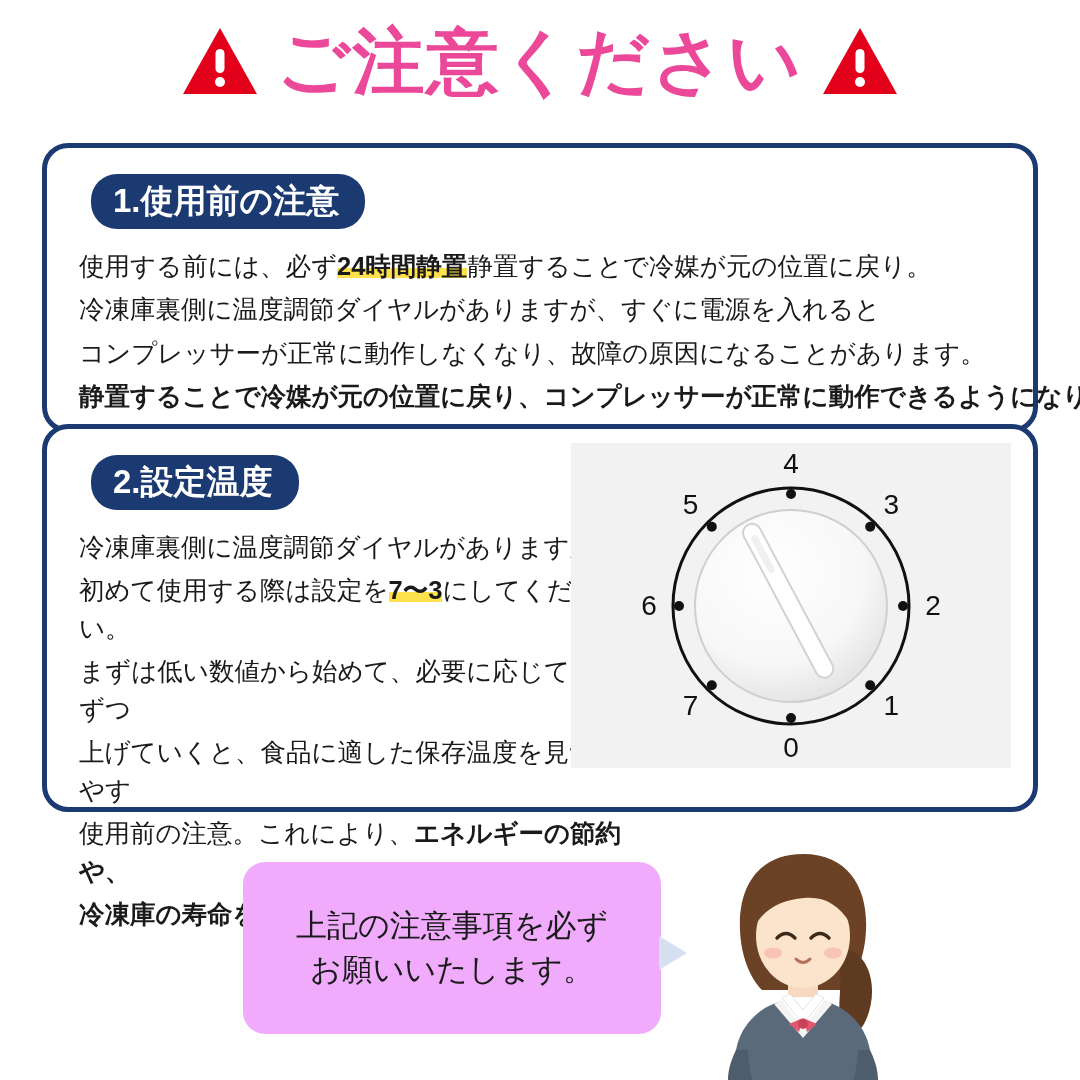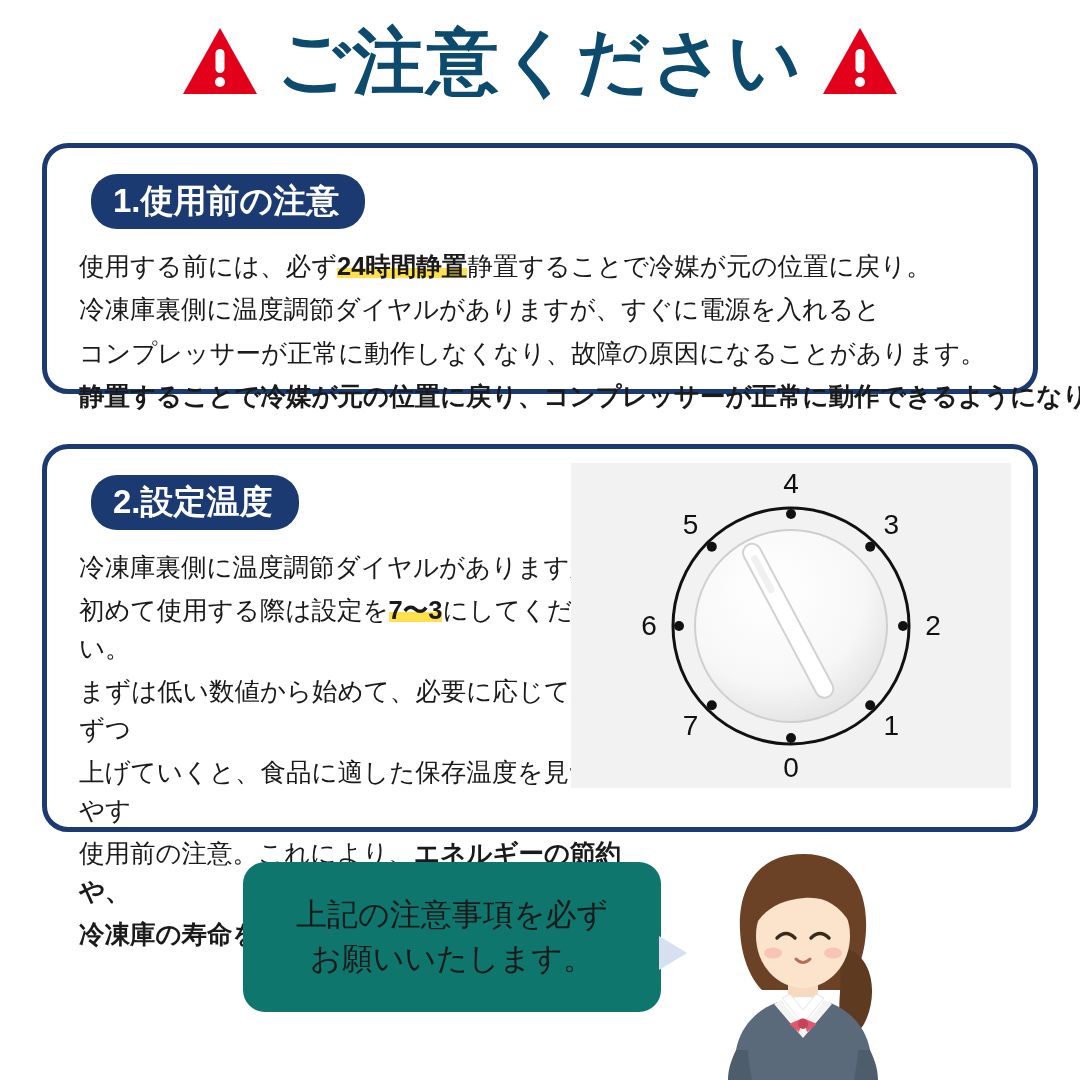--- a/index.html
+++ b/index.html
@@ -29,43 +29,43 @@
   .warn-tri {
     width: 78px;
     height: 72px;
     position: relative;
     flex: 0 0 auto;
   }
   .warn-tri svg { display: block; }
   .title-text {
     font-size: 72px;
     font-weight: bold;
-    color: #0c4a6e;
+    color: #ec4899;
     letter-spacing: 2px;
     line-height: 1;
     white-space: nowrap;
   }
 
   
   .panel {
     position: absolute;
     border: 5px solid #1c3a72;
     border-radius: 26px;
     background: #ffffff;
     box-sizing: border-box;
   }
   #panel-1 {
     left: 42px;
     top: 143px;
     width: 996px;
-    height: 251px;
+    height: 290px;
   }
   #panel-2 {
     left: 42px;
-    top: 444px;
+    top: 424px;
     width: 996px;
     height: 388px;
   }
 
   .badge {
     position: absolute;
     top: -2px;
     left: 44px;
     background: #1c3a72;
     color: #ffffff;
@@ -128,22 +128,22 @@
     line-height: 1;
     transform: translate(-50%, -50%);
   }
 
   
   .bubble {
     position: absolute;
     left: 243px;
     top: 862px;
     width: 418px;
-    height: 150px;
-    background: #0f766e;
+    height: 172px;
+    background: #f0abfc;
     border-radius: 22px;
     box-sizing: border-box;
     display: flex;
     flex-direction: column;
     align-items: center;
     justify-content: center;
     gap: 4px;
   }
   .bubble p {
     margin: 0;

